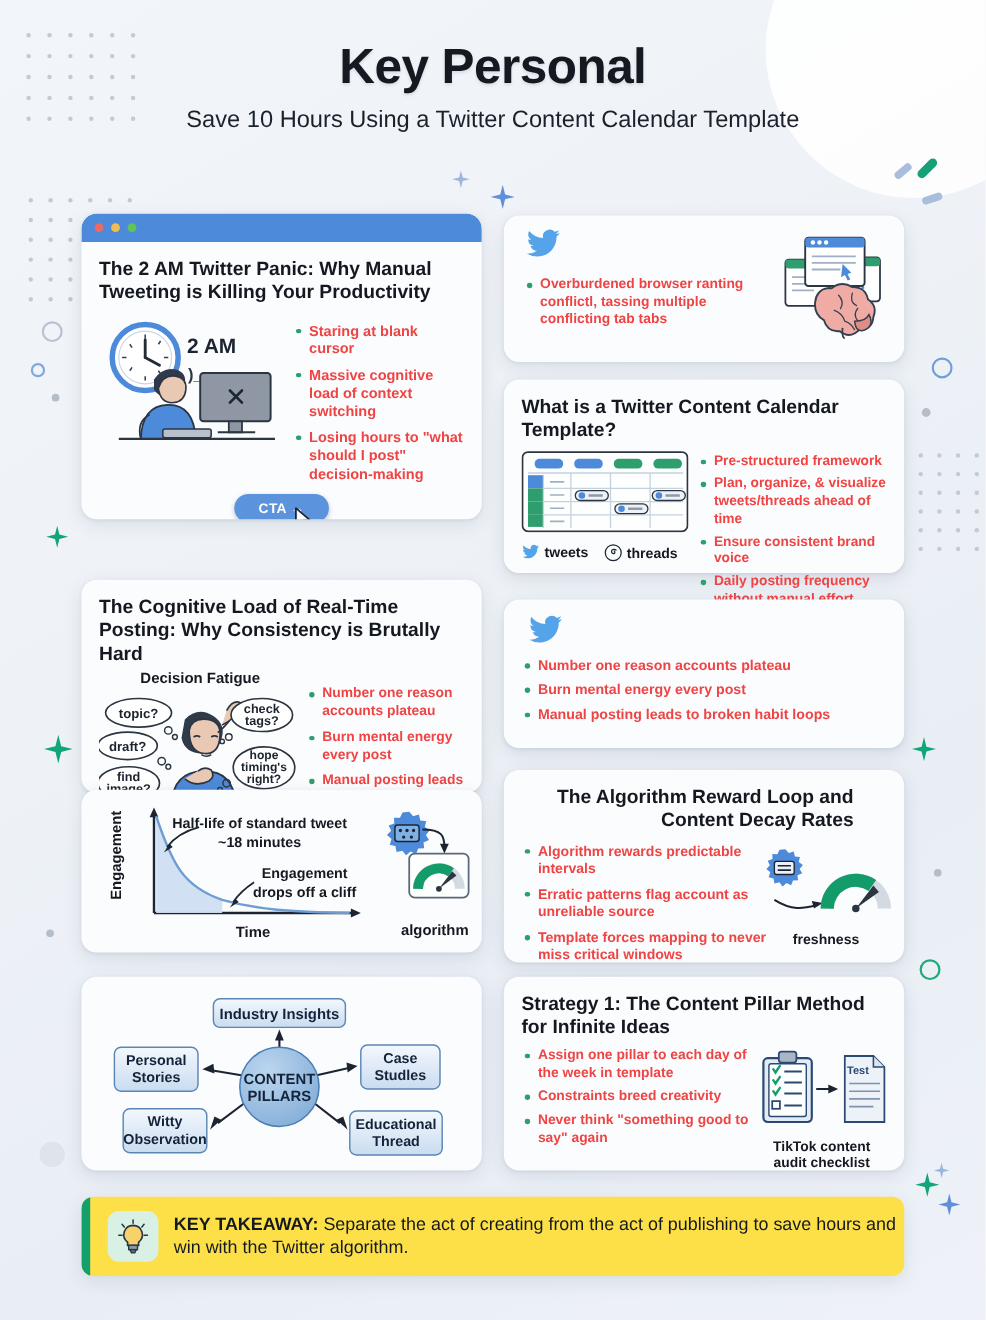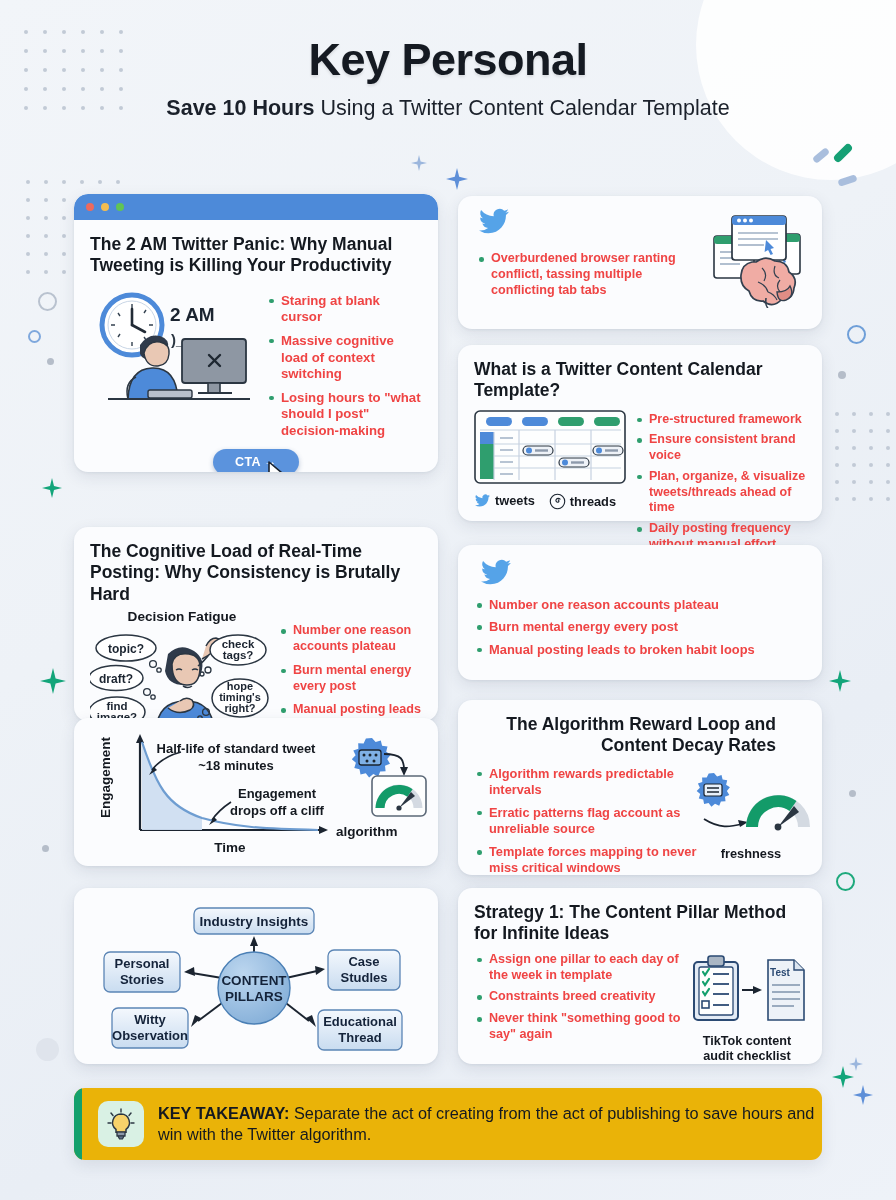--- a/index.html
+++ b/index.html
@@ -27,21 +27,21 @@
   .ring { position: absolute; border-radius: 50%; }
   .dot-s { position: absolute; border-radius: 50%; }
   .spark { position: absolute; }
   .dash { position: absolute; border-radius: 6px; }
 
   
   .header { position: absolute; left: 0; top: 34px; width: 896px; text-align: center; }
   .title { font-size: 45px; font-weight: 700; letter-spacing: -.5px; color: #151a22;
            text-shadow: 0 2px 3px rgba(0,0,0,.10); }
   .subtitle { margin-top: 10px; font-size: 21.5px; font-weight: 400; color: #1b212b; }
-  .subtitle b { font-weight: 700; }
+  .subtitle b { font-weight: 400; }
 
   
   .card {
     position: absolute;
     background: #fbfcfe;
     border-radius: 14px;
     box-shadow: 0 5px 16px rgba(35,50,80,.10), 0 1px 3px rgba(35,50,80,.07);
   }
   .ctitle { font-size: 17.5px; font-weight: 700; line-height: 1.22; color: #141920; }
   ul.bul { list-style: none; }
@@ -122,21 +122,21 @@
   #card9 .ctitle { width: 330px; margin-left: 6px; }
   .c9row { display: flex; gap: 4px; margin-top: 7px; }
   #card9 ul { flex: 1; padding-left: 8px; }
   #card9 ul li { font-size: 12.6px; margin-bottom: 6px; }
   .audit { width: 118px; flex: none; text-align: center; }
   .audit-cap { font-size: 12.6px; font-weight: 700; line-height: 1.2; margin-top: 4px; }
 
   
   #takeaway {
     position: absolute; left: 74px; top: 1088px; width: 748px; height: 72px;
-    background: #eab308; border-radius: 11px;
+    background: #fde047; border-radius: 11px;
     box-shadow: 0 5px 16px rgba(35,50,80,.10);
     display: flex; align-items: center; gap: 14px; padding-left: 24px;
     overflow: hidden;
   }
   #takeaway:before {
     content: ""; position: absolute; left: 0; top: 0; width: 8px; height: 100%;
     background: #13a06d; border-radius: 11px 0 0 11px;
   }
   .bulb-box {
     width: 46px; height: 46px; border-radius: 10px; background: #d9f1e4;
@@ -459,22 +459,22 @@
           <svg width="17" height="17" viewBox="0 0 24 24">
               <circle cx="12" cy="12" r="10.2" fill="none" stroke="#1b2430" stroke-width="1.6"></circle>
               <path d="M15.6 8.6c-1.2-1.4-4.6-1.6-5.6.8-.9 2.2 1 4 2.8 3.6 1.6-.4 1.5-2.6.4-3.2" fill="none" stroke="#1b2430" stroke-width="1.6" stroke-linecap="round"></path>
             </svg>
           <span>threads</span>
         </span>
       </div>
     </div>
     <ul class="bul" id="c3list">
         <li>Pre-structured framework</li>
+        <li>Plan, organize, &amp; visualize tweets/threads ahead of time</li>
         <li>Ensure consistent brand voice</li>
-        <li>Plan, organize, &amp; visualize tweets/threads ahead of time</li>
         <li>Daily posting frequency without manual effort</li>
       </ul>
   </div>
 </div>
 
 <div class="card" id="card4">
   <div class="ctitle">The Cognitive Load of Real-Time Posting: Why Consistency is Brutally Hard</div>
   <div class="c4row">
     <div class="c4art">
       <div class="c4lbl">Decision Fatigue</div>
@@ -573,21 +573,21 @@
     </g>
     <path d="M300 28 C 318 28, 320 34, 320 44" fill="none" stroke="#1b2430" stroke-width="1.8"></path>
     <polygon points="320,50 316,41 324,41" fill="#1b2430"></polygon>
 
     <rect x="288" y="50" width="54" height="40" rx="5" fill="#fdfefe" stroke="#5b6877" stroke-width="1.6"></rect>
     <path d="M296 82 a19 19 0 0 1 38 0" fill="none" stroke="#d4dae2" stroke-width="9"></path>
     <path d="M296 82 a19 19 0 0 1 30 -15" fill="none" stroke="#139b69" stroke-width="9"></path>
     <path d="M315 82 L327 66 L331 70 Z" fill="#2b3642"></path>
     <circle cx="315" cy="82" r="2.6" fill="#2b3642"></circle>
   </svg>
-  <div style="position:absolute;left:262px;bottom:27px;width:90px;text-align:left;font-size:13.5px;font-weight:700;">algorithm</div>
+  <div style="position:absolute;left:262px;bottom:13px;width:90px;text-align:right;font-size:13.5px;font-weight:700;">algorithm</div>
 </div>
 
 <div class="card" id="card7">
   <div class="ctitle">The Algorithm Reward Loop and Content Decay Rates</div>
   <ul class="bul" id="c7list">
       <li>Algorithm rewards predictable intervals</li>
       <li>Erratic patterns flag account as unreliable source</li>
       <li>Template forces mapping to never miss critical windows</li>
     </ul>
   <div class="gauge-wrap">

